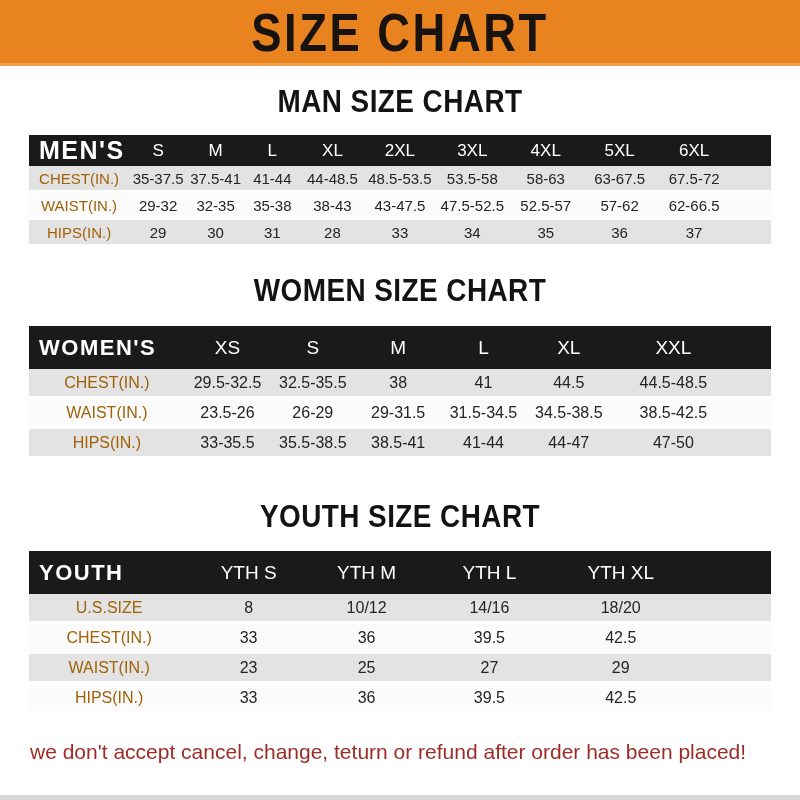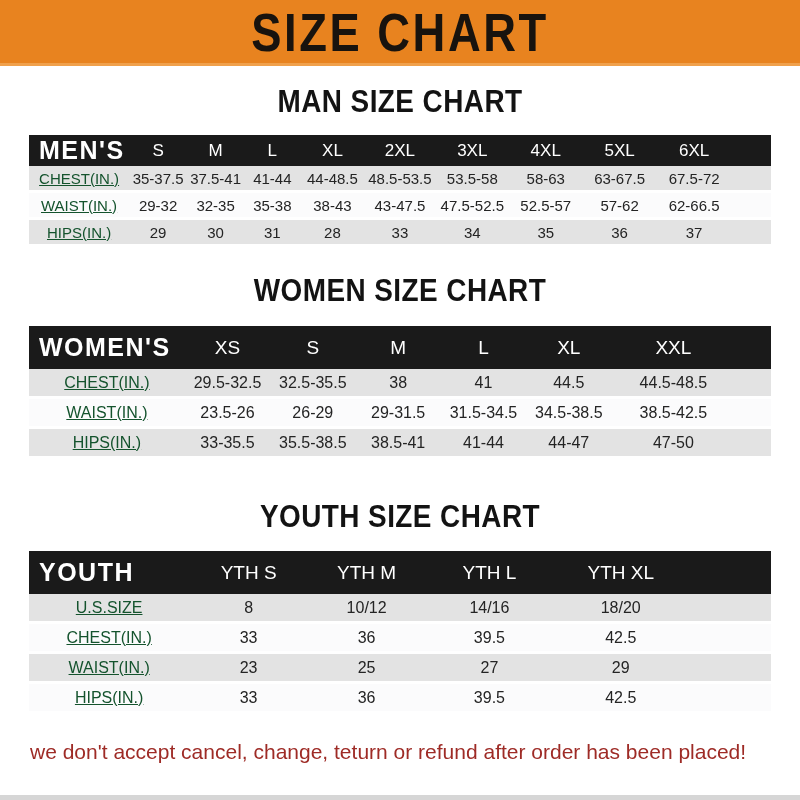--- a/index.html
+++ b/index.html
@@ -62,34 +62,34 @@
   }
   table.t-men  thead th { height: 31px; font-size: 17px; }
   table.t-wide thead th { height: 43px; font-size: 19px; }
   table.size-table thead th.table-label {
     text-align: left;
     padding-left: 10px;
     font-weight: 800;
     letter-spacing: 1.5px;
   }
   table.t-men  thead th.table-label { font-size: 25px; }
-  table.t-wide thead th.table-label { font-size: 25px; }
+  table.t-wide thead th.table-label { font-size: 22px; }
 
   table.size-table tbody td {
     text-align: center;
     color: #242424;
     white-space: nowrap;
     padding: 0;
     border-bottom: 3px solid #ffffff;
   }
   table.t-men  tbody td { height: 27px; font-size: 15px; }
   table.t-wide tbody td { height: 30px; font-size: 16px; }
   table.size-table tbody tr:nth-child(odd)  td { background: #E3E3E3; }
   table.size-table tbody tr:nth-child(even) td { background: #FBFBFC; }
-  table.size-table tbody td.row-label { color: #14532d; text-decoration: underline; }
+  table.size-table tbody td.row-label { color: #a16207; }
 
   
   .footer-note {
     margin: 22px 20px 0 30px;
     color: #9E2B26;
     font-size: 21px;
     line-height: 1.5;
   }
   .footer-note p { margin: 0; }
 

